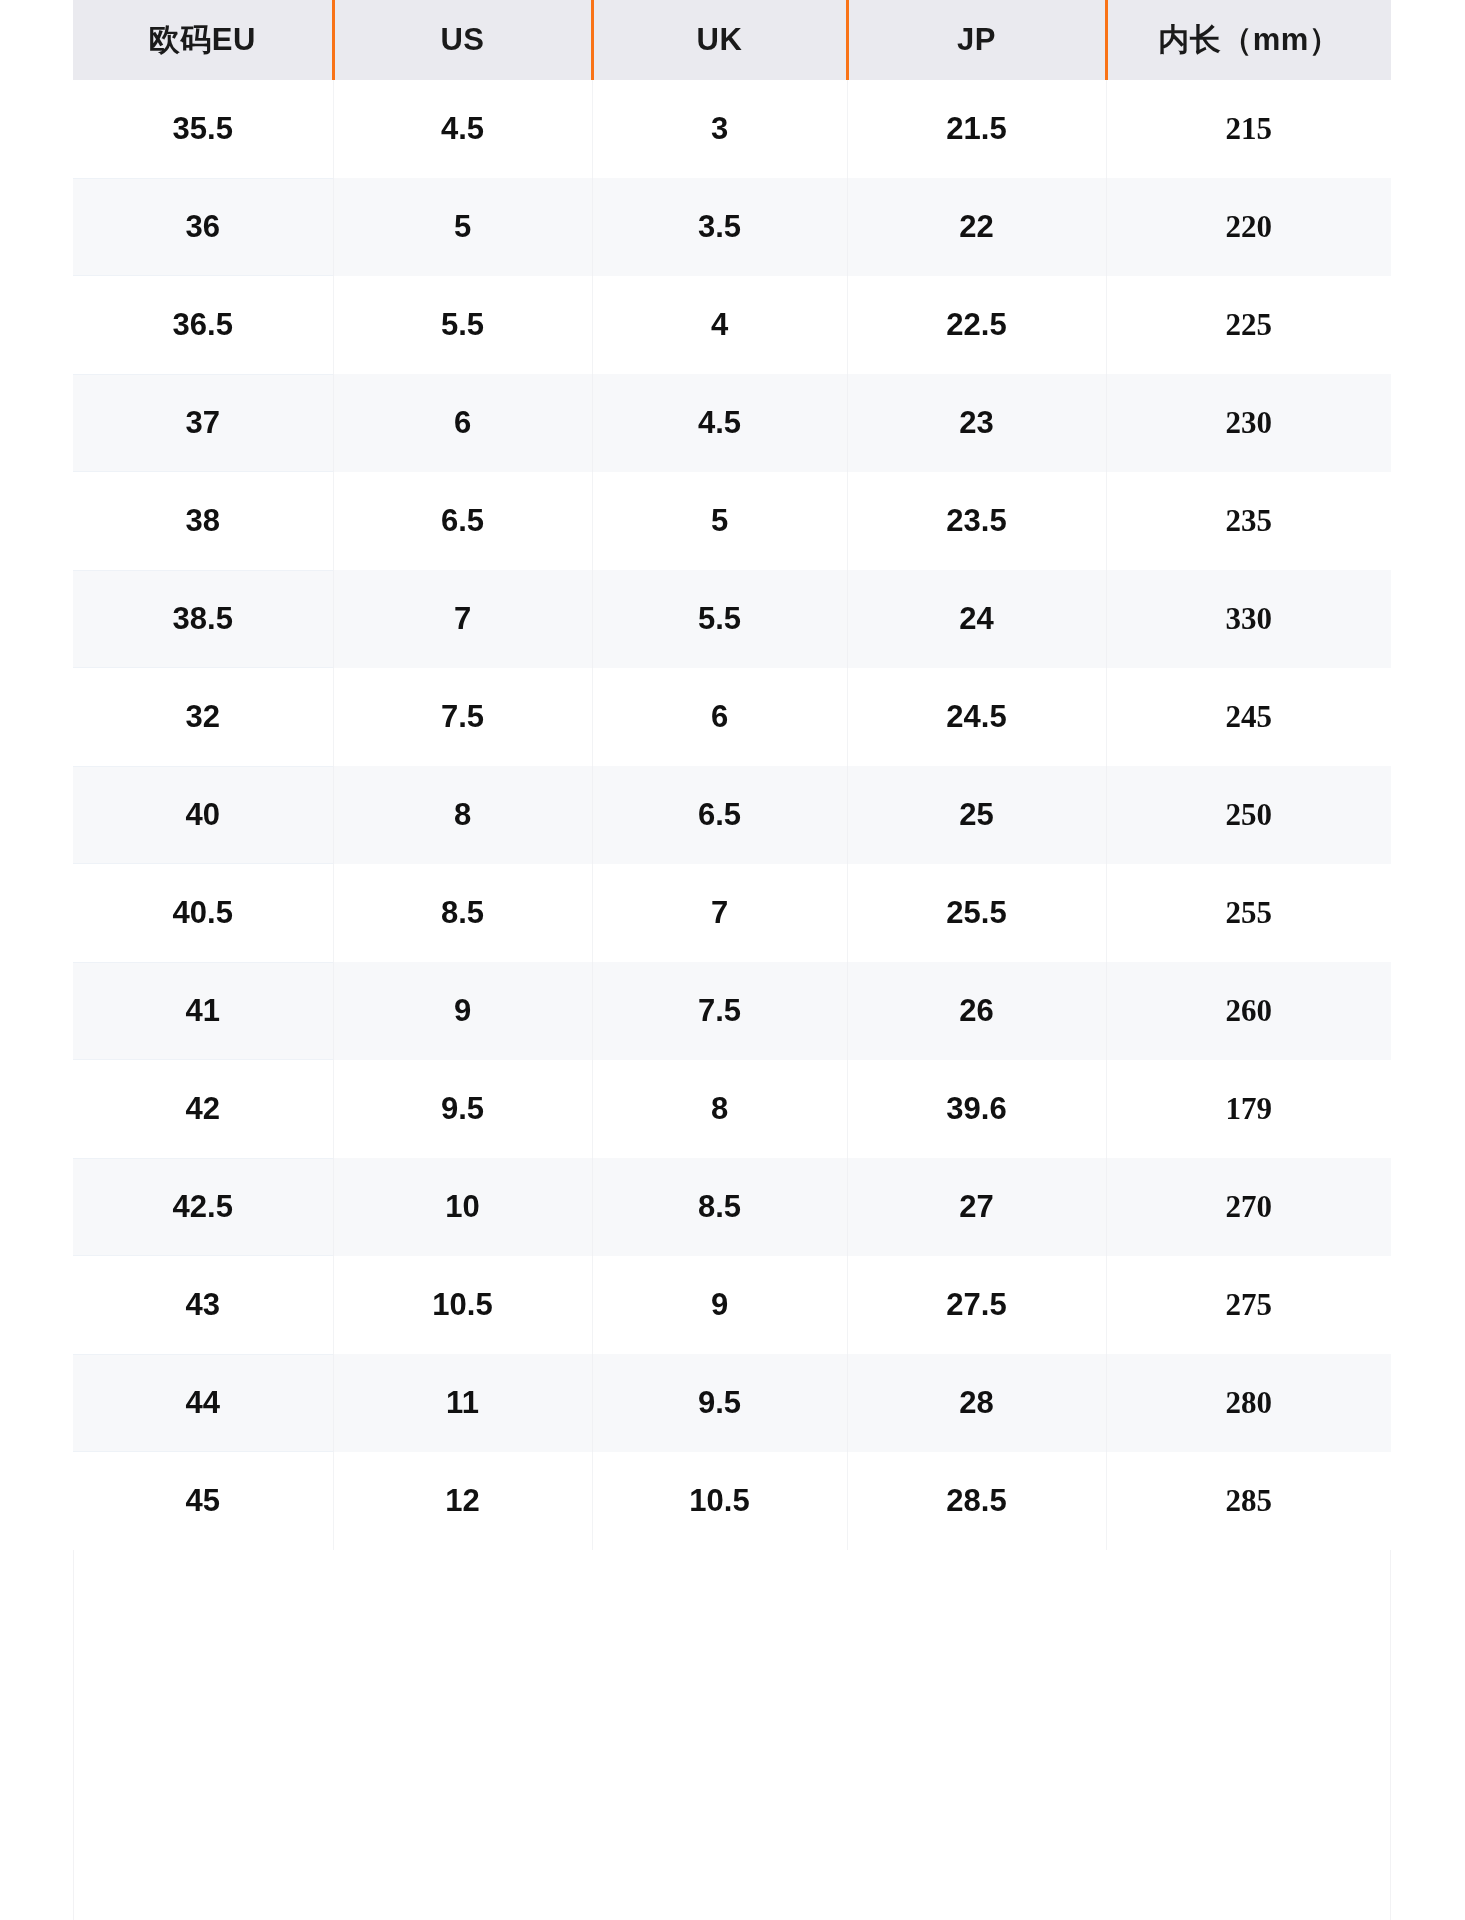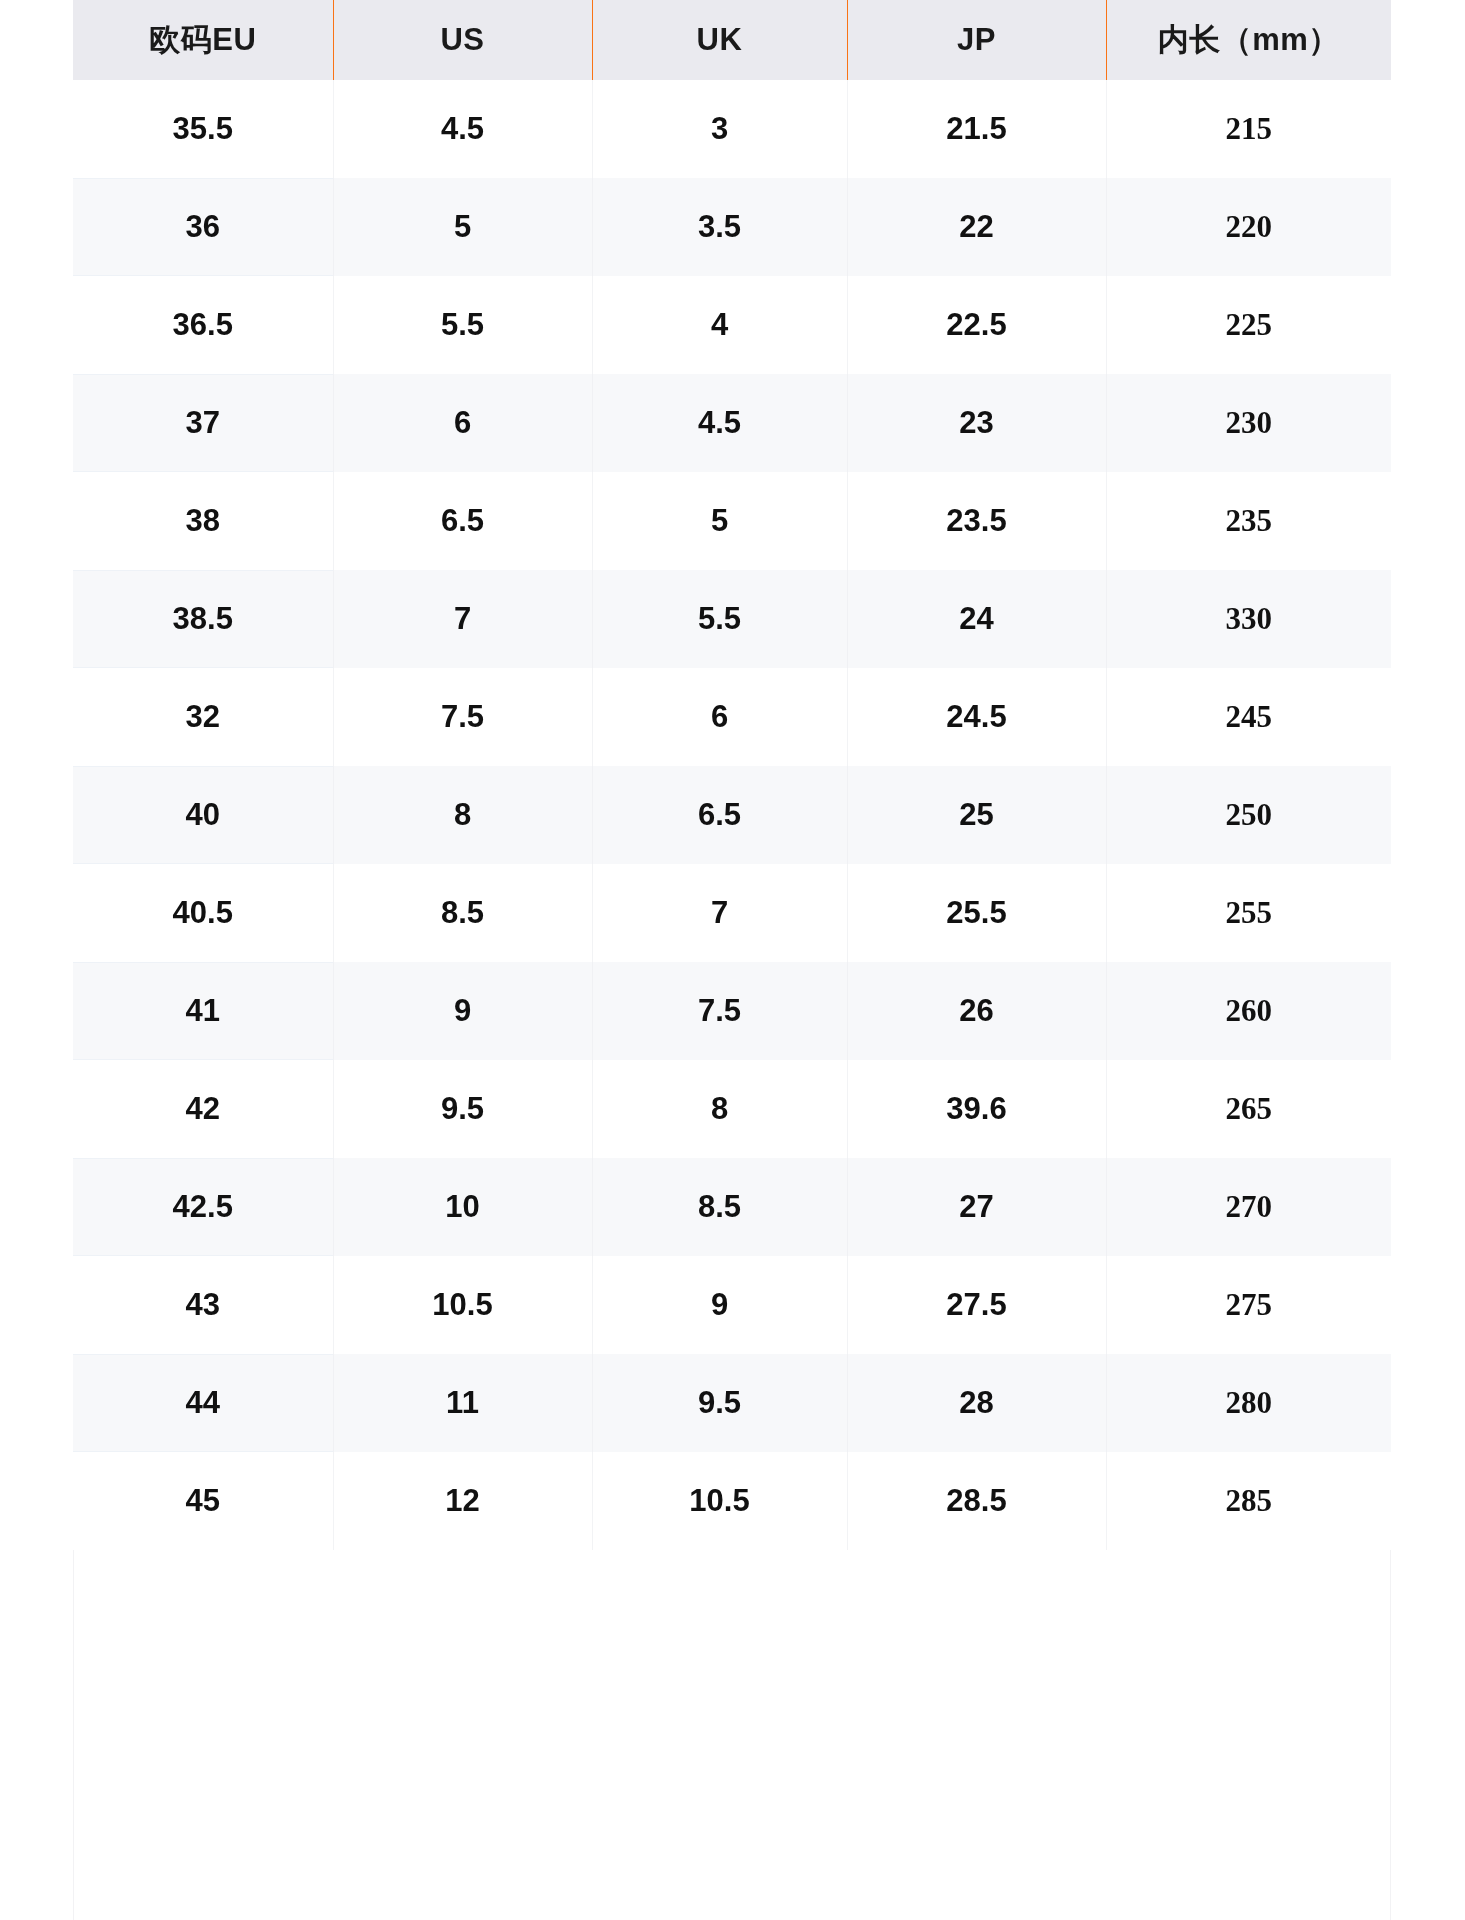--- a/index.html
+++ b/index.html
@@ -44,21 +44,21 @@
 
   thead th {
     height: 80px;
     background: #eaeaef;
     color: #1a1a1a;
     font-size: 31px;
     font-weight: 700;
     text-align: center;
     vertical-align: middle;
     padding: 0;
-    border-right: 1px solid #f97316;
+    border-right: 3px solid #f97316;
     letter-spacing: 0.5px;
   }
   thead th:last-child { border-right: none; text-align: center; }
 
   tbody td {
     height: 98px;
     font-size: 31px;
     font-weight: 700;
     color: #111111;
     text-align: center;
@@ -184,21 +184,21 @@
             <td>9</td>
             <td>7.5</td>
             <td>26</td>
             <td>260</td>
           </tr>
           <tr>
             <td>42</td>
             <td>9.5</td>
             <td>8</td>
             <td>39.6</td>
-            <td>265</td>
+            <td>179</td>
           </tr>
           <tr class="alt">
             <td>42.5</td>
             <td>10</td>
             <td>8.5</td>
             <td>27</td>
             <td>270</td>
           </tr>
           <tr>
             <td>43</td>

